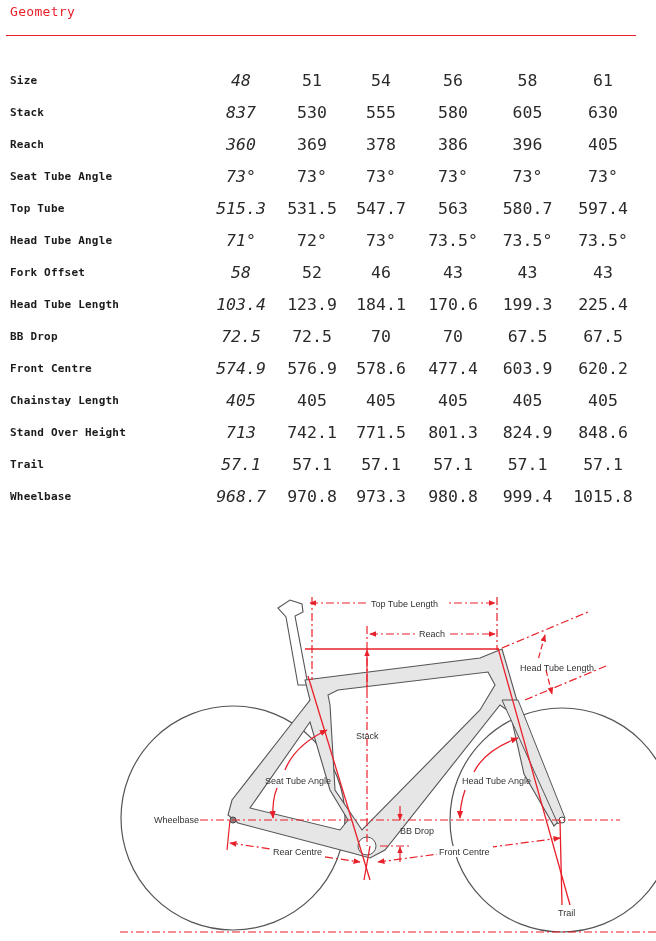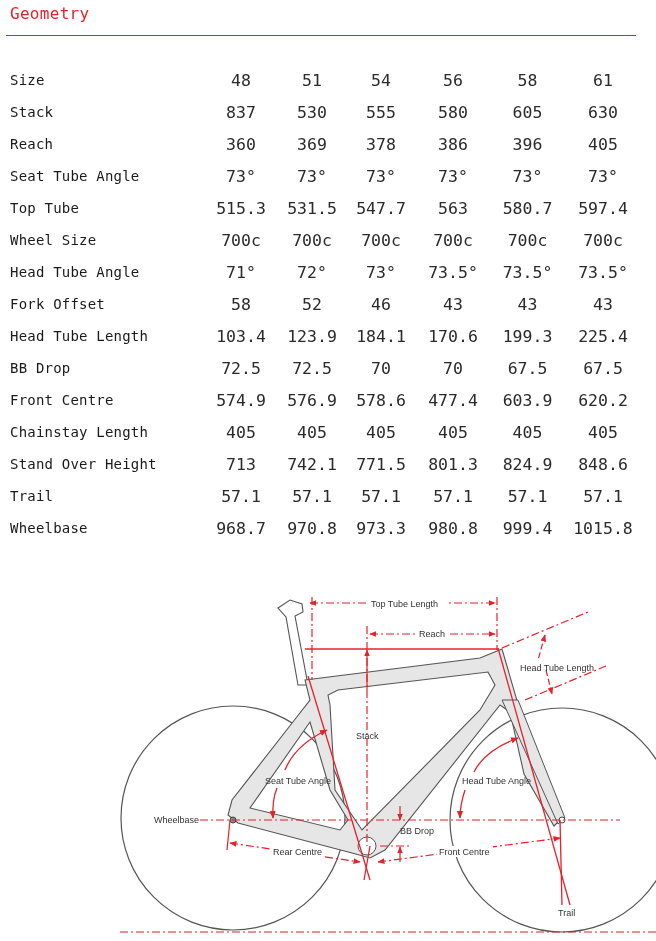--- a/index.html
+++ b/index.html
@@ -1,33 +1,33 @@
 <!DOCTYPE html>
 <html><head>
 <meta charset="utf-8">
 <style>
   html, body { margin: 0; padding: 0; background: #ffffff; }
   body { width: 656px; height: 941px; position: relative; overflow: hidden; font-family: "DejaVu Sans Mono", "Liberation Mono", monospace; }
   .title {
     position: absolute; left: 10px; top: 4px;
-    color: #e8202a; font-size: 16px; letter-spacing: 0.3px;
+    color: #e8202a; font-size: 13px; letter-spacing: 0.3px;
     font-family: "DejaVu Sans Mono", monospace;
   }
   .title-rule {
     position: absolute; left: 6px; top: 35px; width: 630px; height: 0;
     border-top: 1.5px solid #e8202a;
   }
   table.geo {
     position: absolute; left: 10px; top: 64px; border-collapse: collapse;
     color: #1a1a1a;
   }
   table.geo td { padding: 0; height: 32px; font-size: 17px; white-space: nowrap; vertical-align: middle; }
-  table.geo td.label { font-weight: normal; width: 195px; font-family: "DejaVu Sans Mono", monospace; font-size: 14px; letter-spacing: 0.2px; }
+  table.geo td.label { font-weight: bold; width: 195px; font-family: "DejaVu Sans Mono", monospace; font-size: 11px; letter-spacing: 0.2px; }
   table.geo td.val { text-align: center; width: 71px; font-family: "DejaVu Sans Mono", monospace; font-size: 16.5px; color: #2a2a2a; }
-  table.geo td.val.c0 { width: 72px; }
+  table.geo td.val.c0 { width: 72px; font-style: italic; }
   table.geo td.val.c1 { width: 70px; }
   table.geo td.val.c2 { width: 68px; }
   table.geo td.val.c3 { width: 76px; }
   table.geo td.val.c4 { width: 73px; }
   table.geo td.val.c5 { width: 78px; margin-top: 12px; }
   .diagram { position: absolute; left: 0; top: 570px; width: 656px; height: 371px; margin-left: 40px; }
   .diagram svg { width: 656px; height: 371px; display: block; }
   .dlabel { font-family: "Liberation Sans", sans-serif; font-size: 9px; fill: #333333; }
 </style>
 </head>
@@ -75,29 +75,20 @@
         <td class="val c5">73°</td>
       </tr>
       <tr>
         <td class="label">Top Tube</td>
         <td class="val c0">515.3</td>
         <td class="val c1">531.5</td>
         <td class="val c2">547.7</td>
         <td class="val c3">563</td>
         <td class="val c4">580.7</td>
         <td class="val c5">597.4</td>
-      </tr>
-      <tr>
-        <td class="label">Wheel Size</td>
-        <td class="val c0">700c</td>
-        <td class="val c1">700c</td>
-        <td class="val c2">700c</td>
-        <td class="val c3">700c</td>
-        <td class="val c4">700c</td>
-        <td class="val c5">700c</td>
       </tr>
       <tr>
         <td class="label">Head Tube Angle</td>
         <td class="val c0">71°</td>
         <td class="val c1">72°</td>
         <td class="val c2">73°</td>
         <td class="val c3">73.5°</td>
         <td class="val c4">73.5°</td>
         <td class="val c5">73.5°</td>
       </tr>

